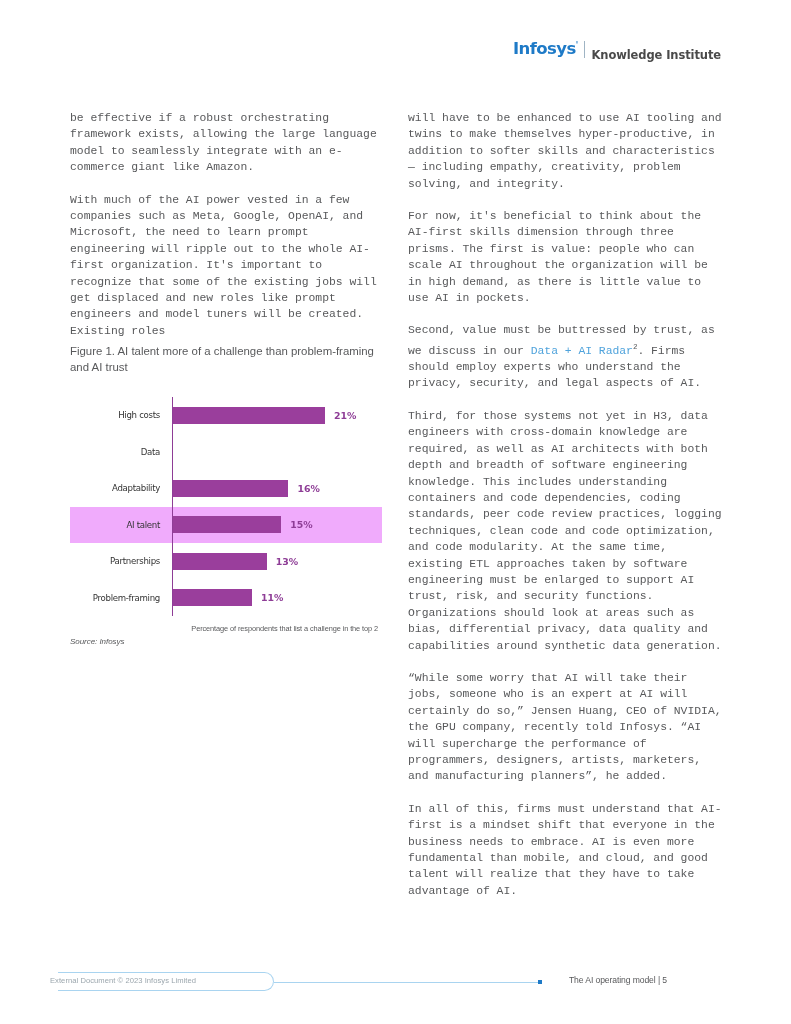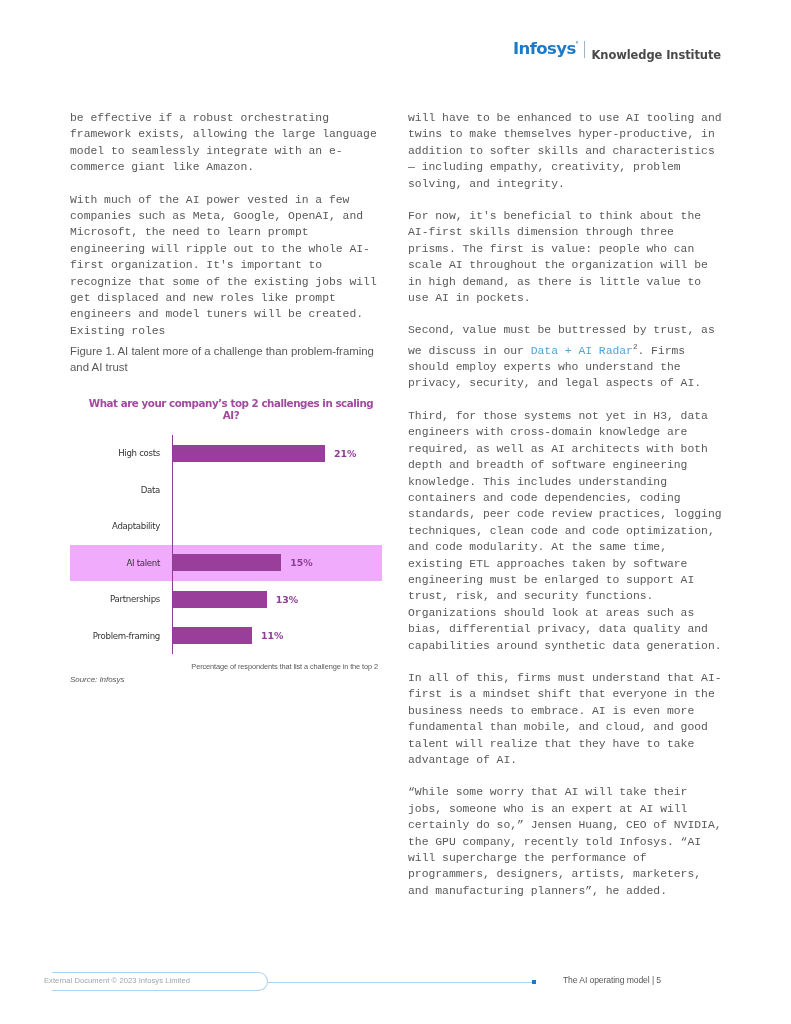--- a/index.html
+++ b/index.html
@@ -176,21 +176,21 @@
   }
   .source {
     margin-top: 4px;
     font-size: 8px;
     color: #58595B;
     letter-spacing: -0.05px;
     font-style: italic;
   }
 
   
-  .footer { position: absolute; left: 4px; top: 972px; width: 727px; height: 30px; }
+  .footer { position: absolute; left: 10px; top: 972px; width: 727px; height: 30px; }
   .footer-pill {
     position: absolute;
     left: 48px;
     top: 0px;
     width: 216px;
     height: 19px;
     border: 1px solid #A9D4F0;
     border-radius: 0 12px 12px 0;
     border-left: none;
     box-sizing: border-box;
@@ -246,42 +246,45 @@
     <p class="body">With much of the AI power vested in a few companies such as Meta, Google, OpenAI, and Microsoft, the need to learn prompt engineering will ripple out to the whole AI-first organization. It's important to recognize that some of the existing jobs will get displaced and new roles like prompt engineers and model tuners will be created. Existing roles</p>
   </div>
 
   <div class="col col-right">
     <p class="body">will have to be enhanced to use AI tooling and twins to make themselves hyper-productive, in addition to softer skills and characteristics — including empathy, creativity, problem solving, and integrity.</p>
     <p class="body">For now, it's beneficial to think about the AI-first skills dimension through three prisms. The first is value: people who can scale AI throughout the organization will be in high demand, as there is little value to use AI in pockets.</p>
     <p class="body">
       <span>Second, value must be buttressed by trust, as we discuss in our </span><a class="inline-link" href="#">Data + AI Radar</a><sup class="fn">2</sup><span>. Firms should employ experts who understand the privacy, security, and legal aspects of AI.</span>
     </p>
     <p class="body">Third, for those systems not yet in H3, data engineers with cross-domain knowledge are required, as well as AI architects with both depth and breadth of software engineering knowledge. This includes understanding containers and code dependencies, coding standards, peer code review practices, logging techniques, clean code and code optimization, and code modularity. At the same time, existing ETL approaches taken by software engineering must be enlarged to support AI trust, risk, and security functions. Organizations should look at areas such as bias, differential privacy, data quality and capabilities around synthetic data generation.</p>
+    <p class="body">“While some worry that AI will take their jobs, someone who is an expert at AI will certainly do so,” Jensen Huang, CEO of NVIDIA, the GPU company, recently told Infosys. “AI will supercharge the performance of programmers, designers, artists, marketers, and manufacturing planners”, he added.</p>
     <p class="body">In all of this, firms must understand that AI-first is a mindset shift that everyone in the business needs to embrace. AI is even more fundamental than mobile, and cloud, and good talent will realize that they have to take advantage of AI.</p>
-    <p class="body">“While some worry that AI will take their jobs, someone who is an expert at AI will certainly do so,” Jensen Huang, CEO of NVIDIA, the GPU company, recently told Infosys. “AI will supercharge the performance of programmers, designers, artists, marketers, and manufacturing planners”, he added.</p>
   </div>
 
   <div class="figure">
     <div class="fig-caption">Figure 1. AI talent more of a challenge than problem-framing and AI trust</div>
-    <div class="chart-title">What are your company’s top 2 challenges in scaling AI?</div>
     <div class="chart">
       <div class="chart-rows" id="chart-rows">
         <div class="axis-line"></div>
       <div class="row">
             <div class="row-label">High costs</div>
             <div class="bar-wrap">
               <div class="bar" style="width: 152.88px; background: rgb(154, 62, 156);"></div>
               <div class="bar-value" style="color: rgb(142, 61, 150);">21%</div>
             </div>
           </div>
           <div class="row">
             <div class="row-label">Data</div>
           </div>
           <div class="row">
             <div class="row-label">Adaptability</div>
+            <div class="bar-wrap">
+              <div class="bar" style="width: 116.48px; background: rgb(154, 62, 156);"></div>
+              <div class="bar-value" style="color: rgb(142, 61, 150);">16%</div>
+            </div>
           </div>
           <div class="row highlight">
             <div class="row-label">AI talent</div>
             <div class="bar-wrap">
               <div class="bar" style="width: 109.2px; background: rgb(154, 62, 156);"></div>
               <div class="bar-value" style="color: rgb(142, 61, 150);">15%</div>
             </div>
           </div>
           <div class="row">
             <div class="row-label">Partnerships</div>

